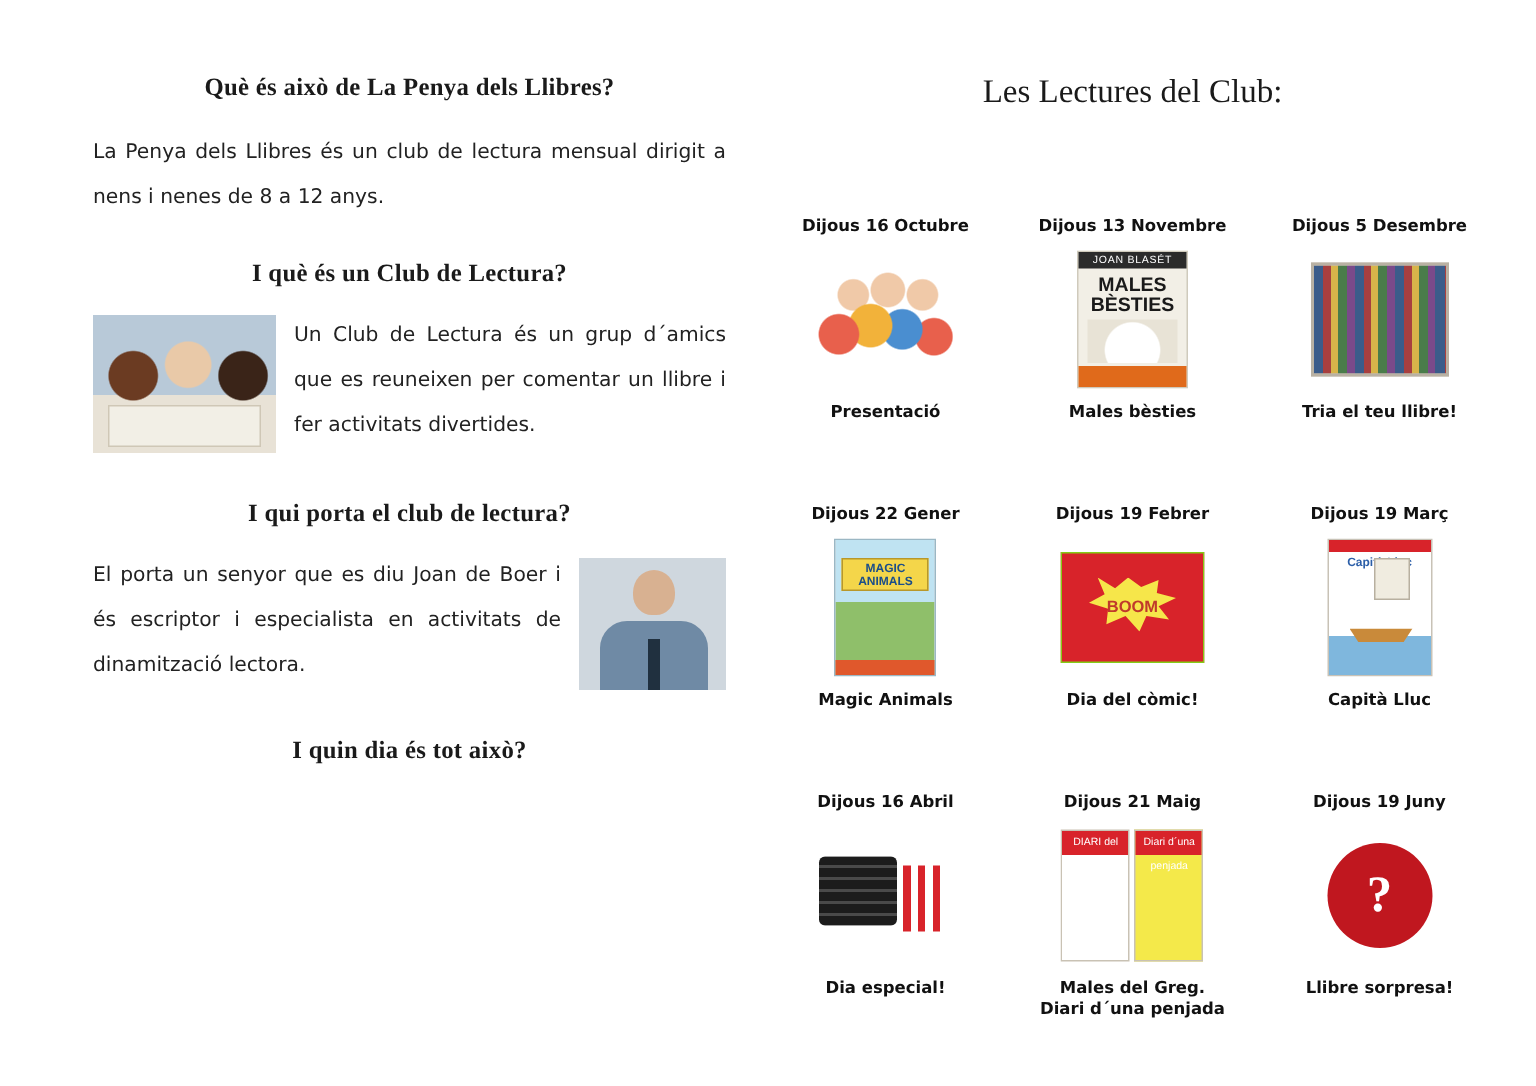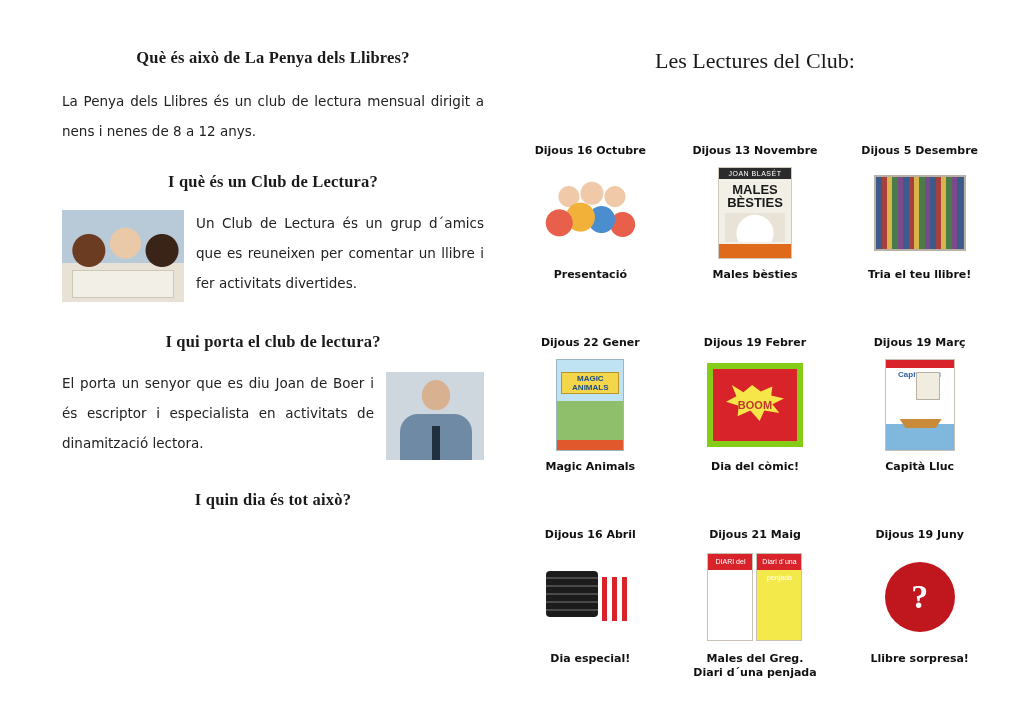--- a/index.html
+++ b/index.html
@@ -180,21 +180,21 @@
     position:absolute; top:12px; left:4px; right:4px; height:20px;
     background:#f4d64a; border:1px solid #b8972a;
     font-family:"Liberation Sans",sans-serif; font-weight:bold; font-size:8px;
     color:#1b4e8a; display:flex; align-items:center; justify-content:center;
   }
   .art-magic .strip { position:absolute; bottom:0; left:0; right:0; height:10px; background:#e0582c;}
   
   .art-boom {
     width: 96px; height: 72px;
     background: #d8232a;
-    border: 6px solid #84cc16;
+    border: 1px solid #84cc16;
     display:flex; align-items:center; justify-content:center;
   }
   .art-boom .burst {
     width:58px; height:40px; background:#f6e64a;
     clip-path: polygon(10% 0,30% 18%,45% 0,60% 16%,80% 4%,78% 26%,100% 34%,80% 48%,92% 70%,66% 64%,58% 90%,42% 64%,20% 78%,22% 52%,0 42%,18% 28%);
     display:flex; align-items:center; justify-content:center;
     font-family:"Liberation Sans",sans-serif; font-weight:bold; font-size:11px; color:#c0392b;
   }
   
   .art-capita {

